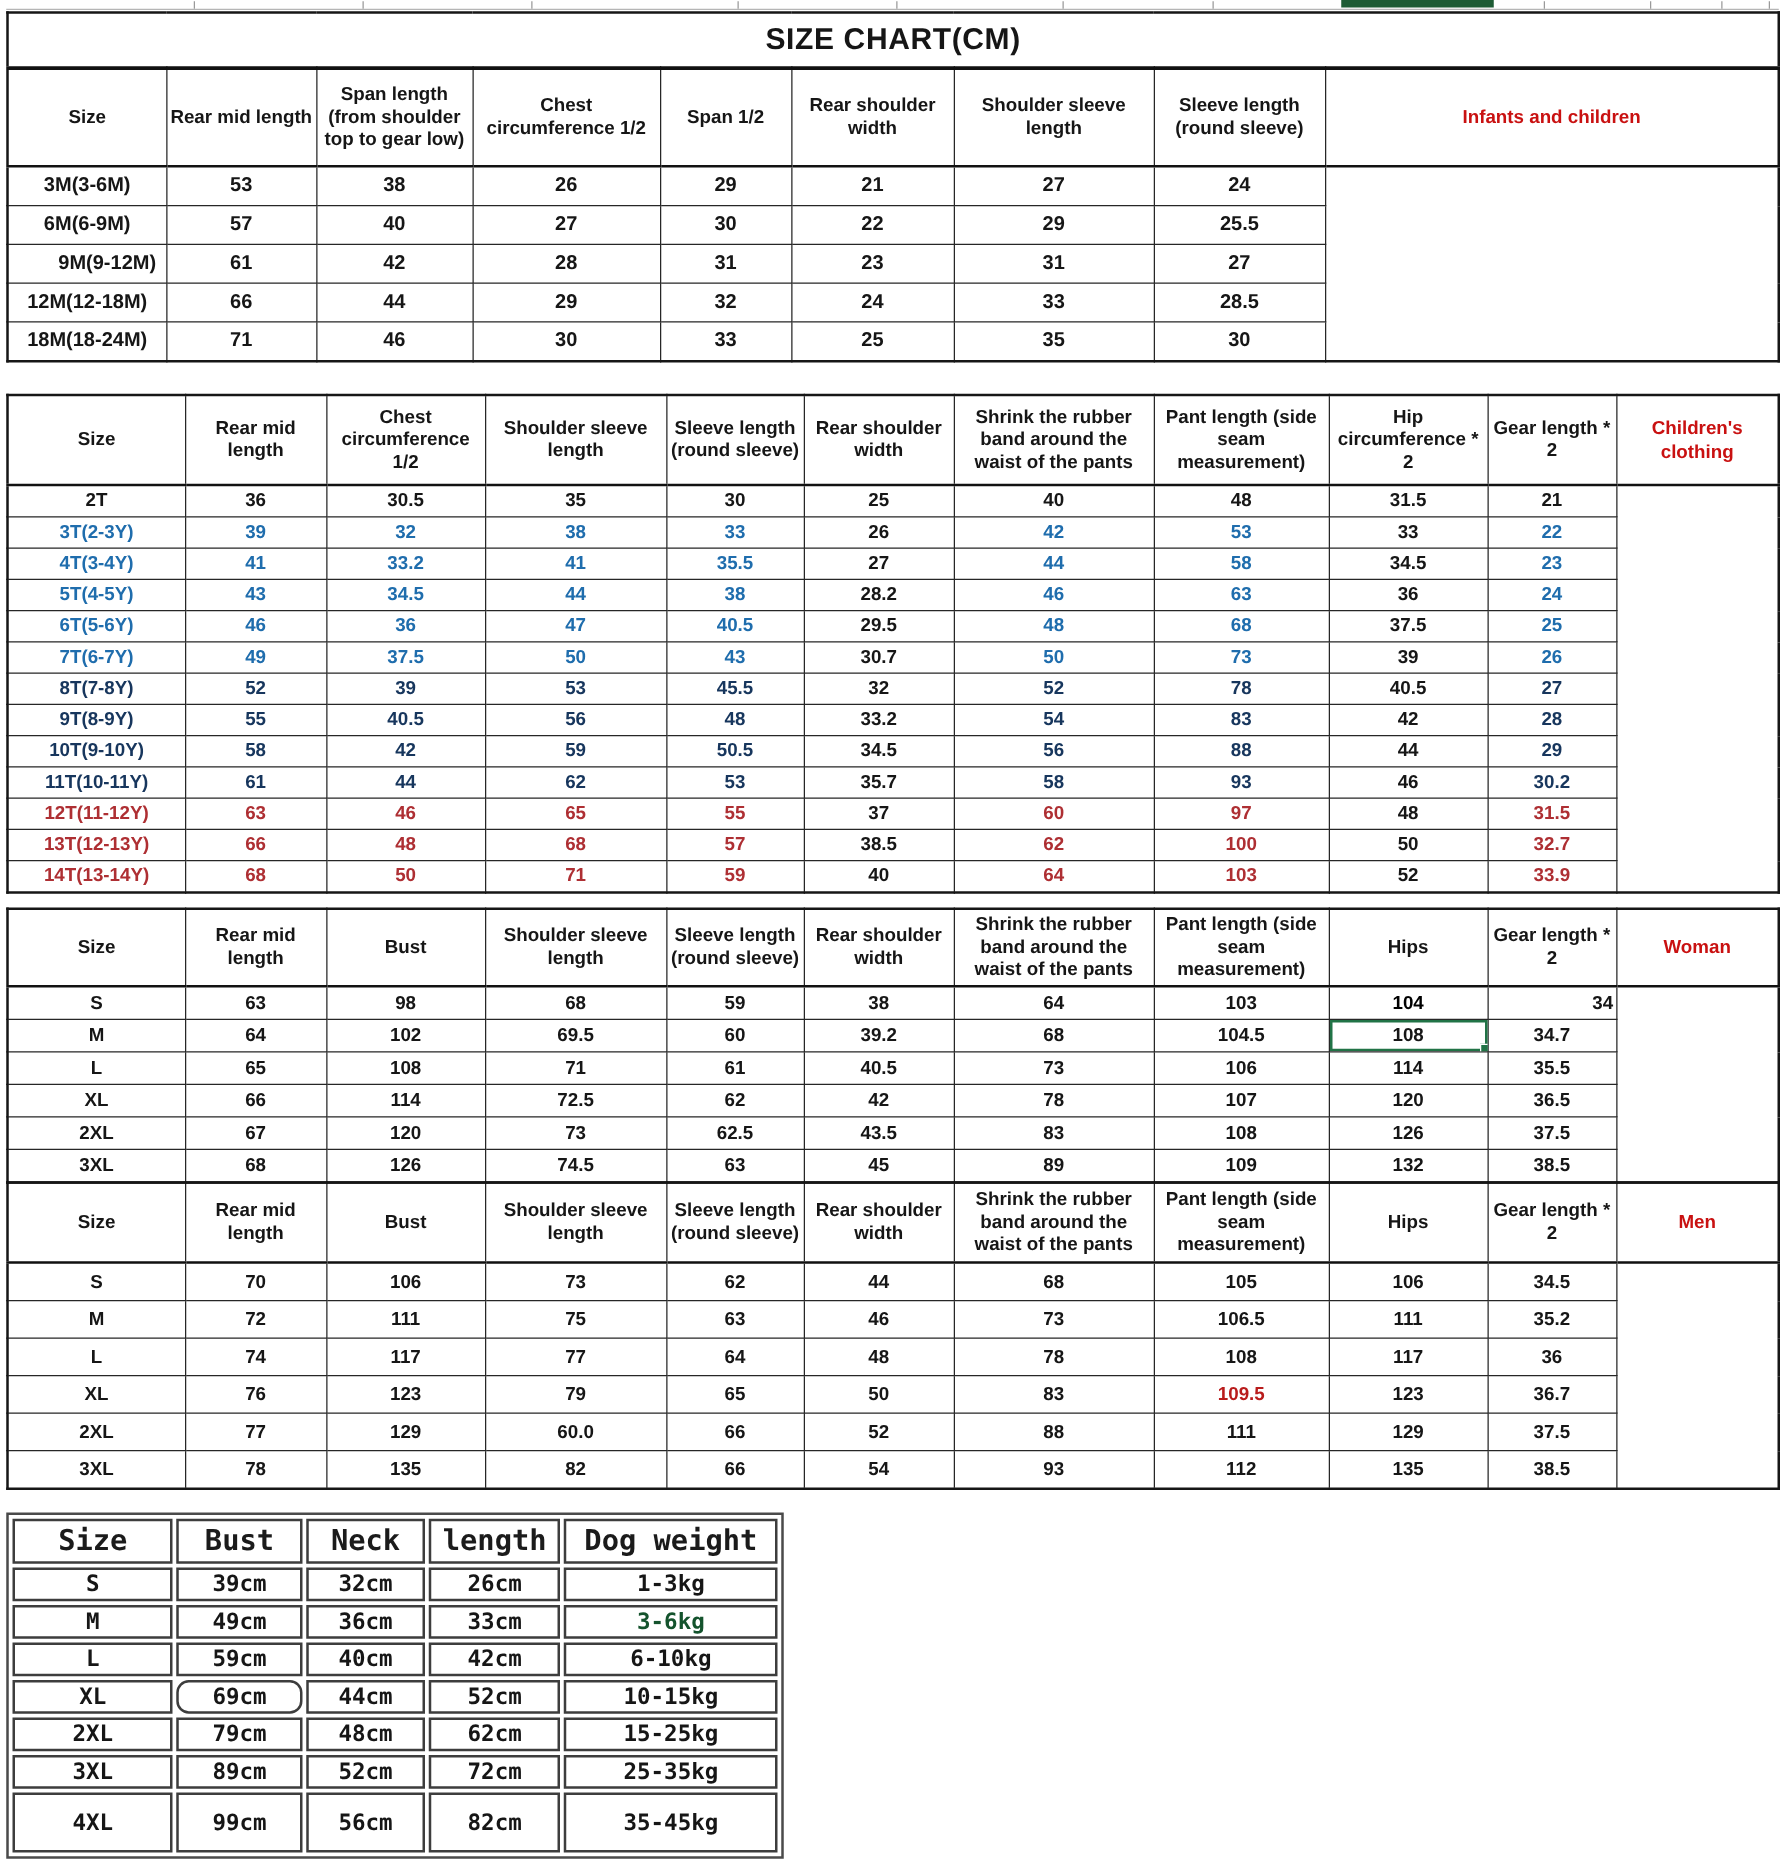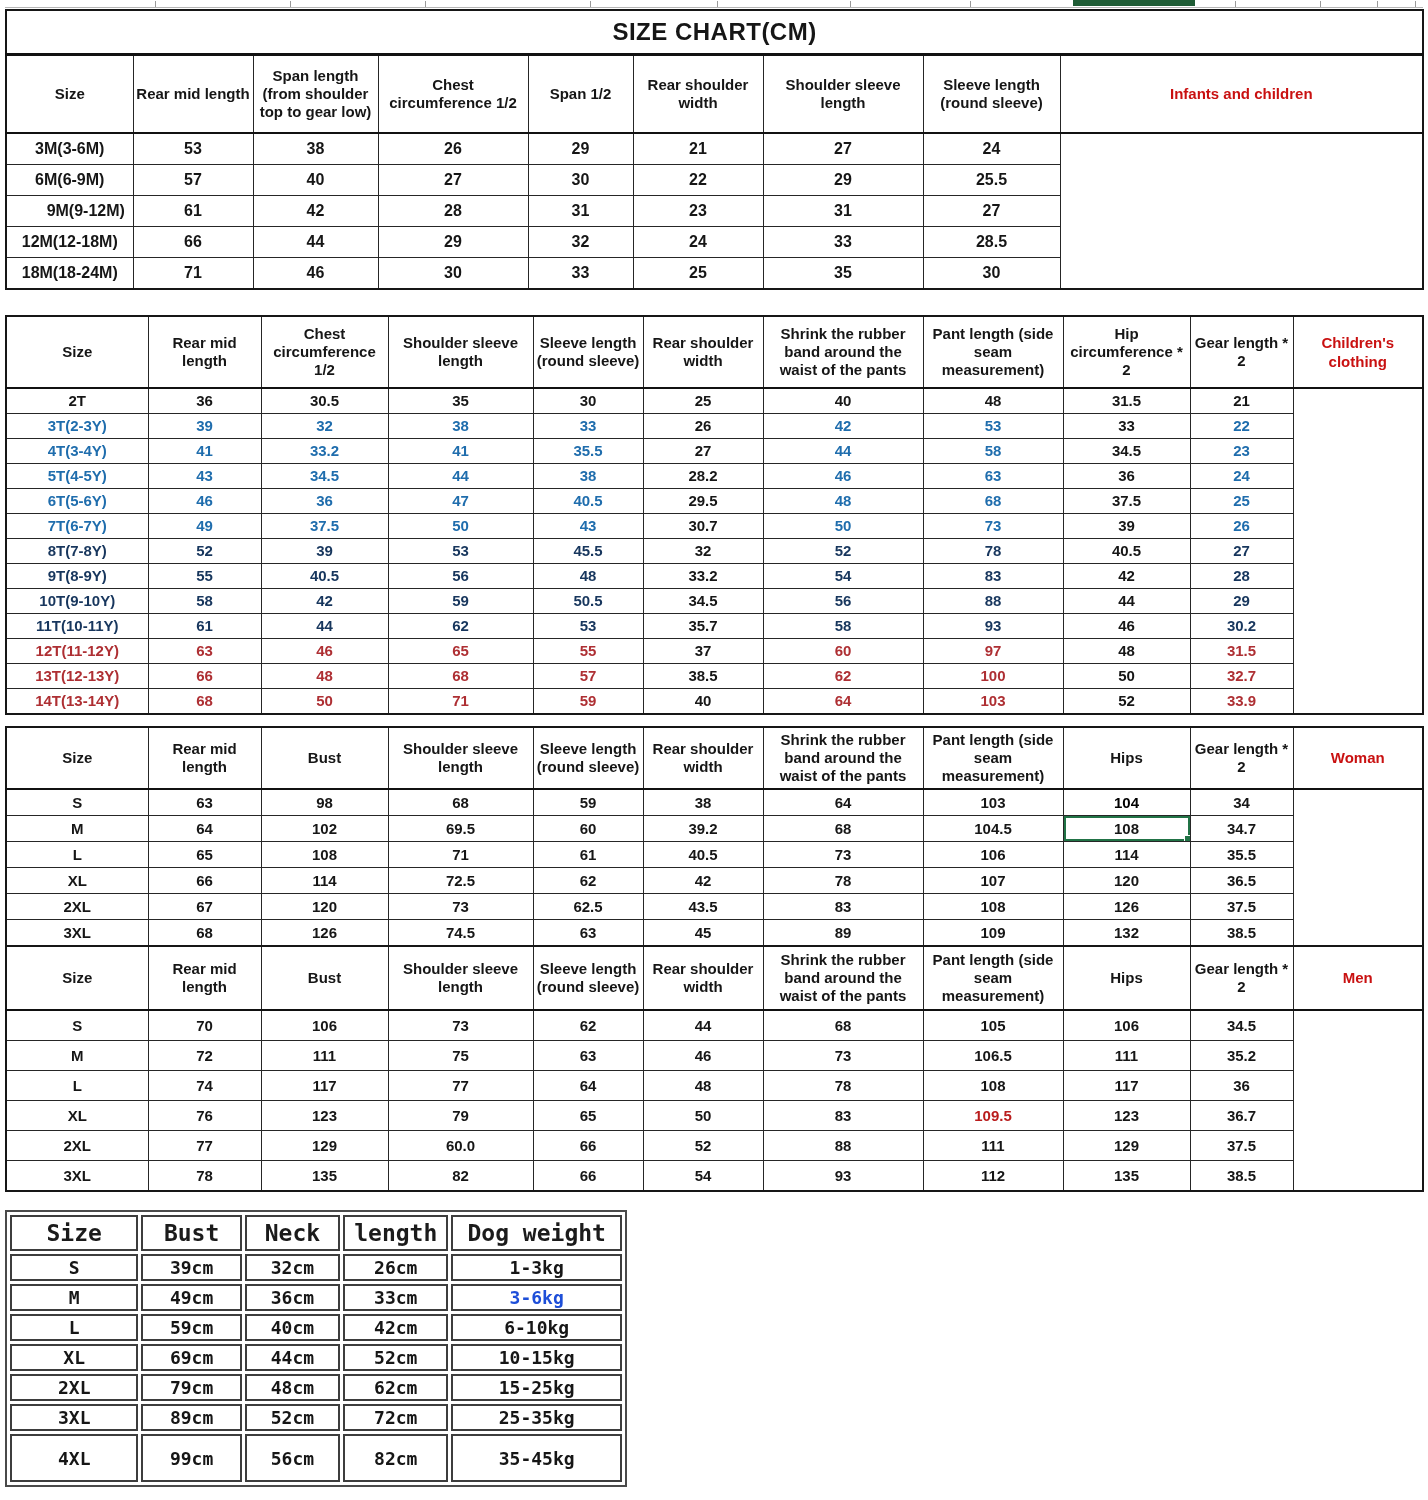--- a/index.html
+++ b/index.html
@@ -377,21 +377,21 @@
         <tr>
           <td style="color: rgb(22, 22, 22);">S</td>
           <td style="color: rgb(22, 22, 22);">63</td>
           <td style="color: rgb(22, 22, 22);">98</td>
           <td style="color: rgb(22, 22, 22);">68</td>
           <td style="color: rgb(22, 22, 22);">59</td>
           <td style="color: rgb(22, 22, 22);">38</td>
           <td style="color: rgb(22, 22, 22);">64</td>
           <td style="color: rgb(22, 22, 22);">103</td>
           <td style="color: #000000;">104</td>
-          <td style="color: rgb(22, 22, 22);">34</td>
+          <td style="color: rgb(22, 22, 22); text-align: right;">34</td>
         </tr>
         <tr>
           <td style="color: rgb(22, 22, 22);">M</td>
           <td style="color: rgb(22, 22, 22);">64</td>
           <td style="color: rgb(22, 22, 22);">102</td>
           <td style="color: rgb(22, 22, 22);">69.5</td>
           <td style="color: rgb(22, 22, 22);">60</td>
           <td style="color: rgb(22, 22, 22);">39.2</td>
           <td style="color: rgb(22, 22, 22);">68</td>
           <td style="color: rgb(22, 22, 22);">104.5</td>
@@ -577,32 +577,32 @@
           <td style="color: rgb(22, 22, 22);">39cm</td>
           <td style="color: rgb(22, 22, 22);">32cm</td>
           <td style="color: rgb(22, 22, 22);">26cm</td>
           <td style="color: rgb(22, 22, 22);">1-3kg</td>
         </tr>
         <tr>
           <td style="color: rgb(22, 22, 22);">M</td>
           <td style="color: rgb(22, 22, 22);">49cm</td>
           <td style="color: rgb(22, 22, 22);">36cm</td>
           <td style="color: rgb(22, 22, 22);">33cm</td>
-          <td style="color: #1d4ed8;">3-6kg</td>
+          <td style="color: #14532d;">3-6kg</td>
         </tr>
         <tr>
           <td style="color: rgb(22, 22, 22);">L</td>
           <td style="color: rgb(22, 22, 22);">59cm</td>
           <td style="color: rgb(22, 22, 22);">40cm</td>
           <td style="color: rgb(22, 22, 22);">42cm</td>
           <td style="color: rgb(22, 22, 22);">6-10kg</td>
         </tr>
         <tr>
           <td style="color: rgb(22, 22, 22);">XL</td>
-          <td style="color: rgb(22, 22, 22);">69cm</td>
+          <td style="color: rgb(22, 22, 22); border-radius: 10px;">69cm</td>
           <td style="color: rgb(22, 22, 22);">44cm</td>
           <td style="color: rgb(22, 22, 22);">52cm</td>
           <td style="color: rgb(22, 22, 22);">10-15kg</td>
         </tr>
         <tr>
           <td style="color: rgb(22, 22, 22);">2XL</td>
           <td style="color: rgb(22, 22, 22);">79cm</td>
           <td style="color: rgb(22, 22, 22);">48cm</td>
           <td style="color: rgb(22, 22, 22);">62cm</td>
           <td style="color: rgb(22, 22, 22);">15-25kg</td>

